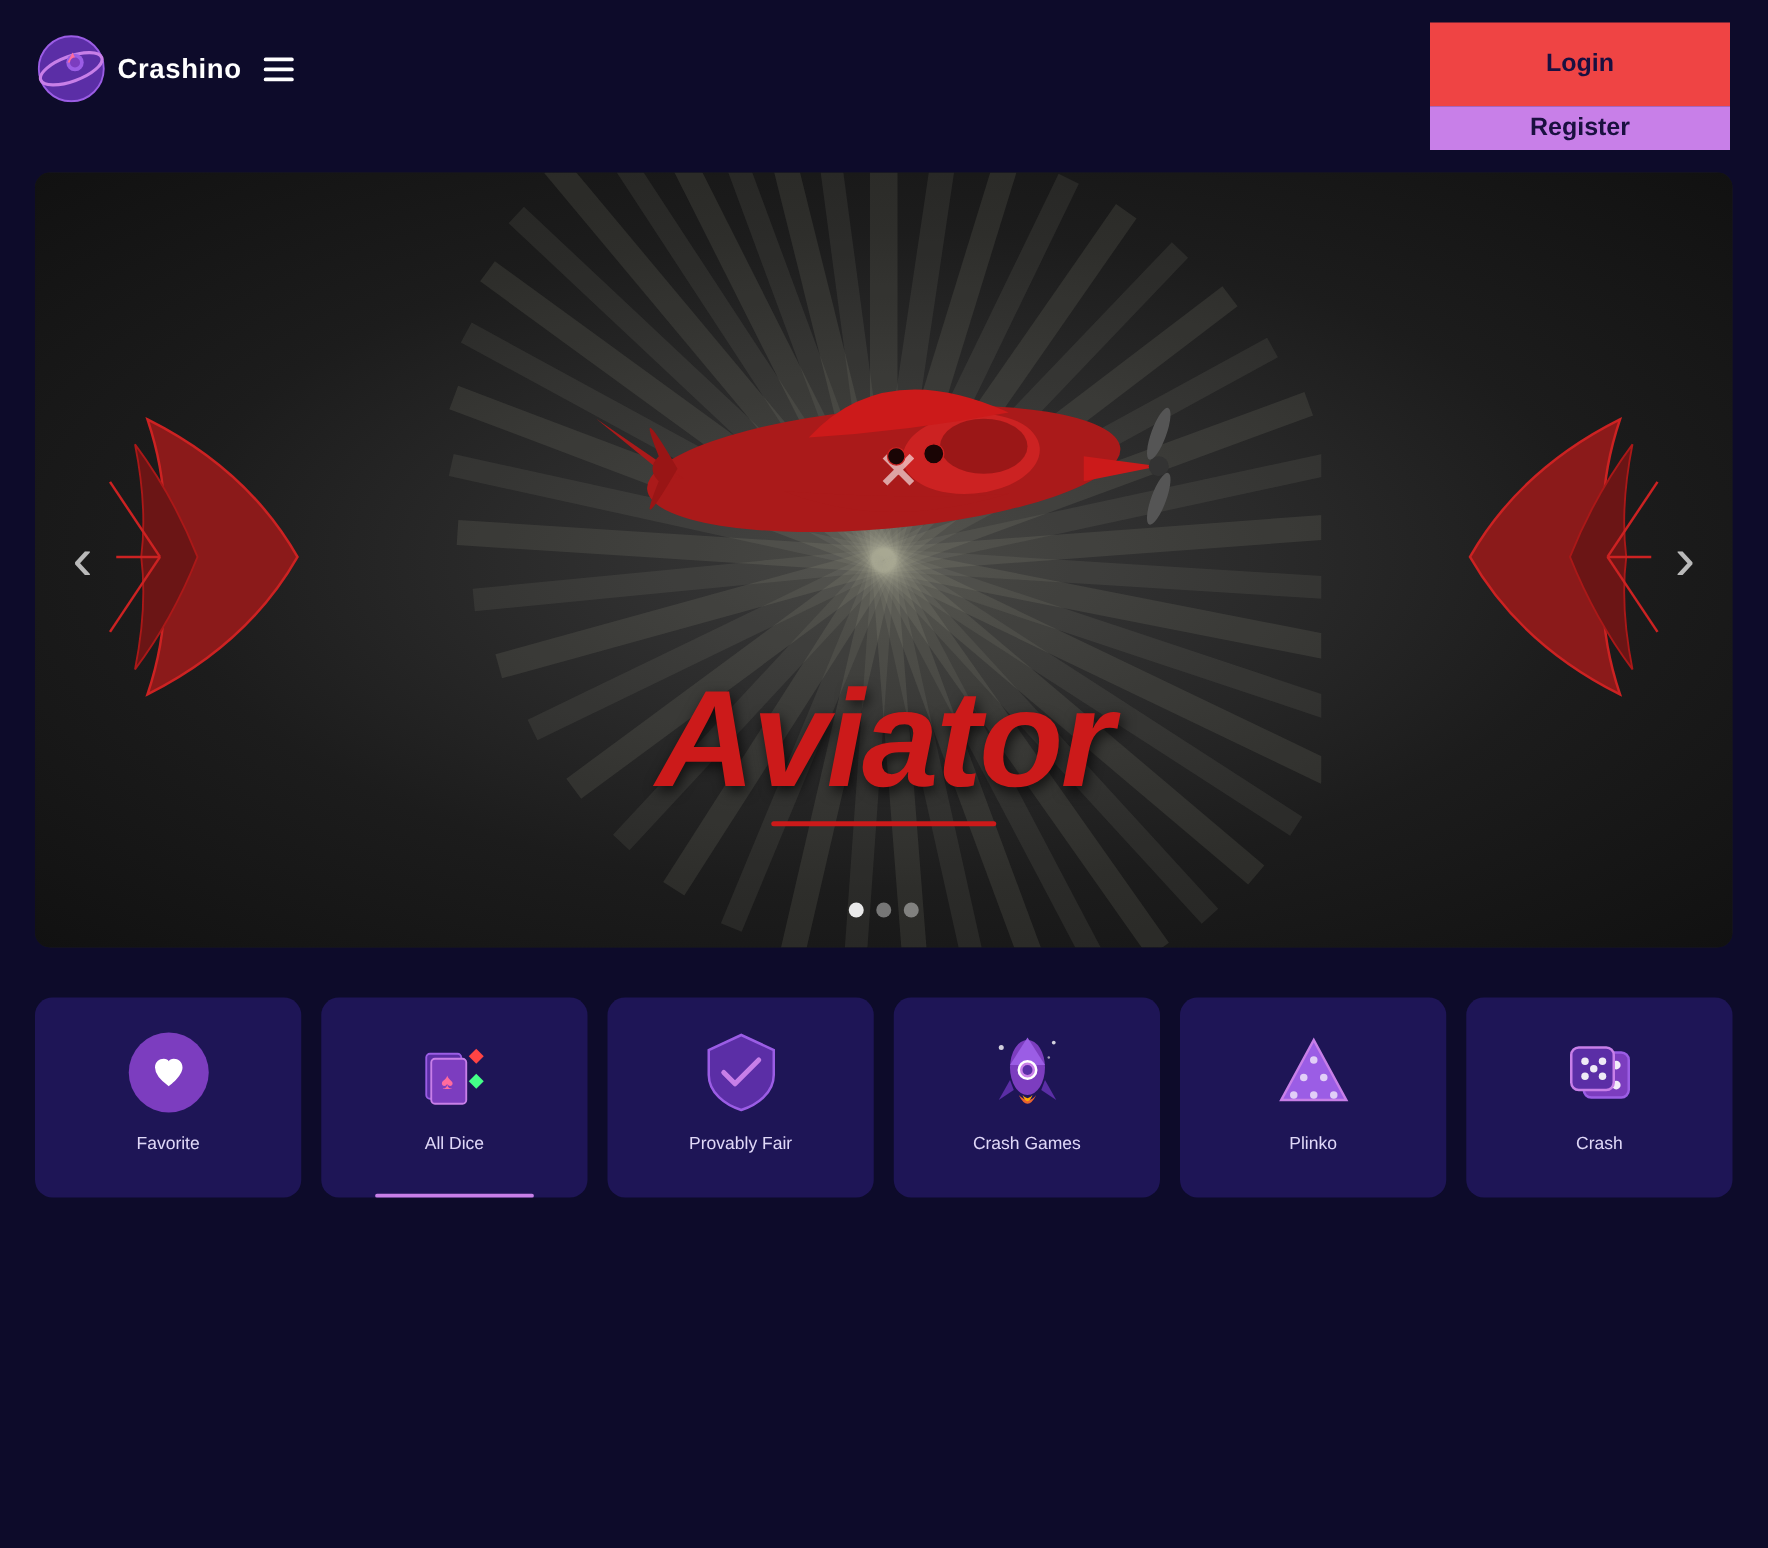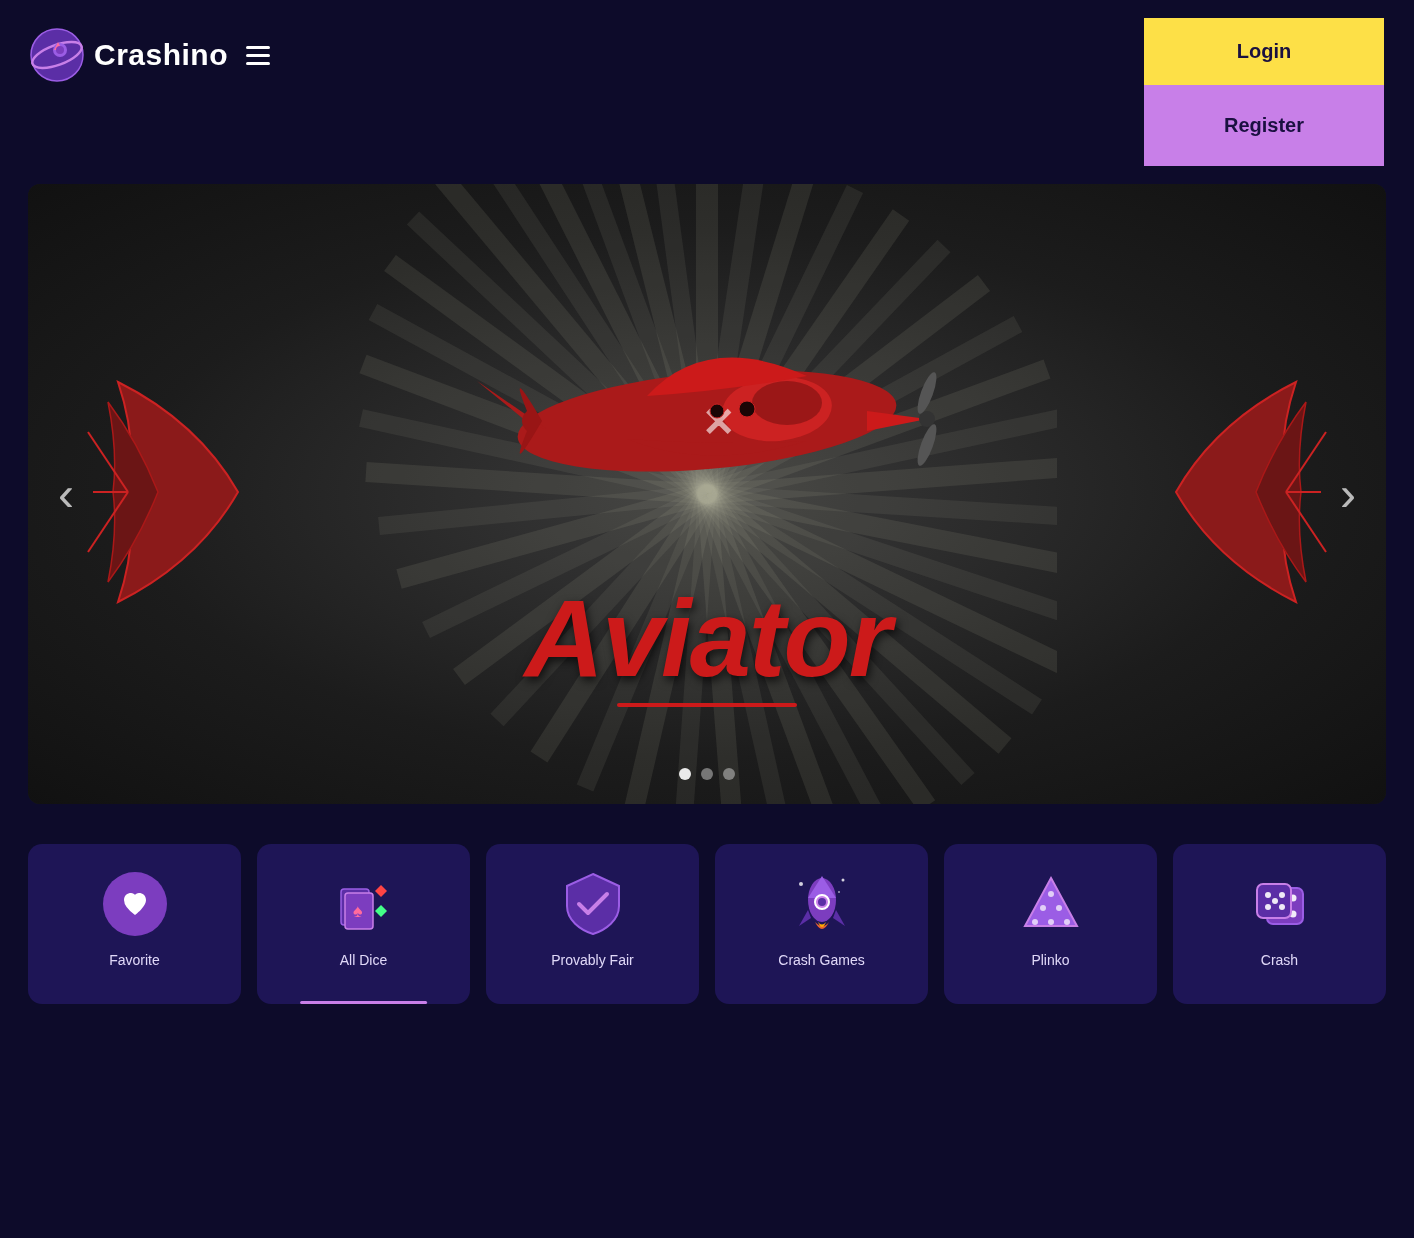--- a/index.html
+++ b/index.html
@@ -27,21 +27,21 @@
       gap: 10px;
       margin-top: 10px;
     }
 
     .logo-icon {
       width: 54px;
       height: 54px;
     }
 
     .logo-text {
-      font-size: 30px;
+      font-size: 22px;
       font-weight: 700;
       color: #ffffff;
       letter-spacing: 0.5px;
     }
 
     .hamburger {
       display: flex;
       flex-direction: column;
       gap: 5px;
       margin-left: 8px;
@@ -56,36 +56,36 @@
       border-radius: 2px;
     }
 
     .auth-buttons {
       display: flex;
       flex-direction: column;
       gap: 0;
     }
 
     .btn-login {
-      background: #fde047;
+      background: #ef4444;
       color: #1a1040;
       border: none;
       padding: 22px 80px;
       font-size: 20px;
       font-weight: 600;
       cursor: pointer;
       min-width: 240px;
       text-align: center;
     }
 
     .btn-register {
       background: #c87fe8;
       color: #1a1040;
       border: none;
-      padding: 29px 80px;
+      padding: 6px 80px;
       font-size: 20px;
       font-weight: 600;
       cursor: pointer;
       min-width: 240px;
       text-align: center;
     }
 
     
     .banner-container {
       position: relative;

